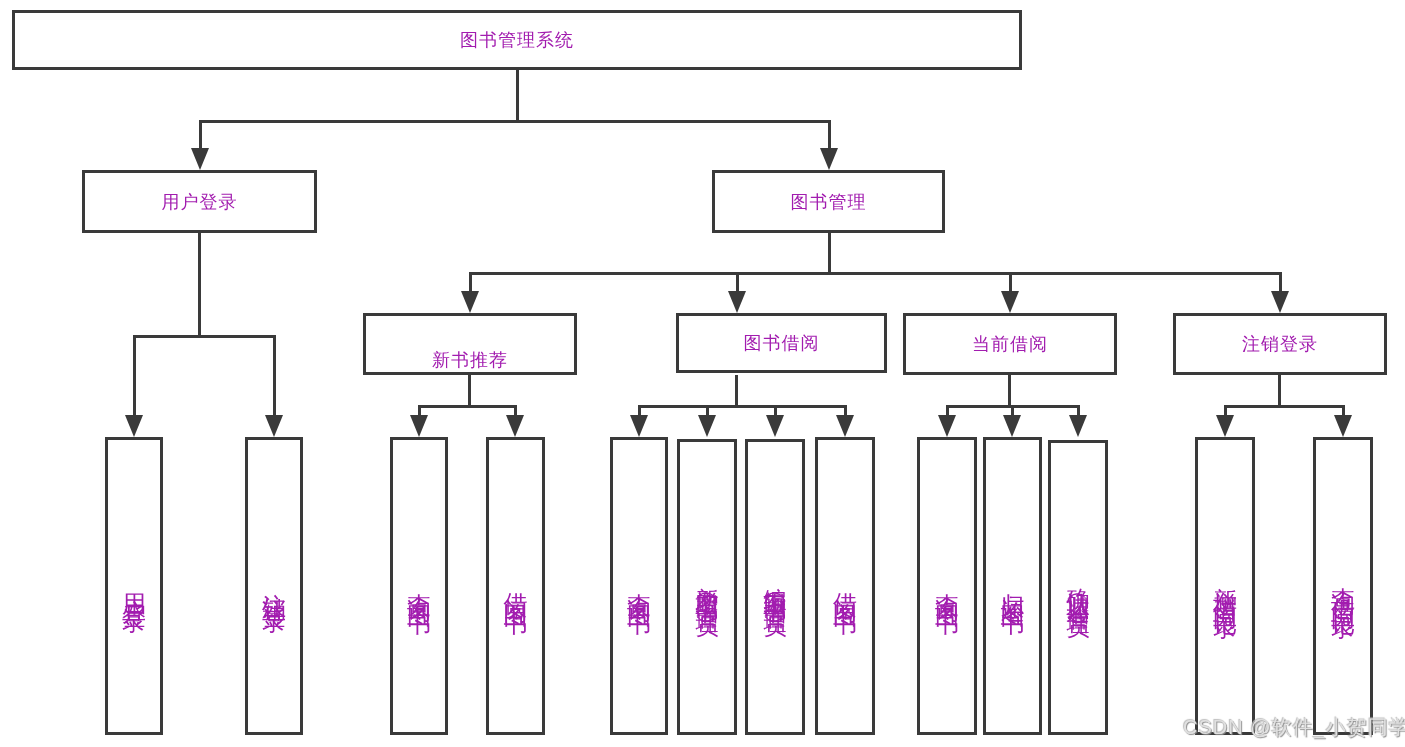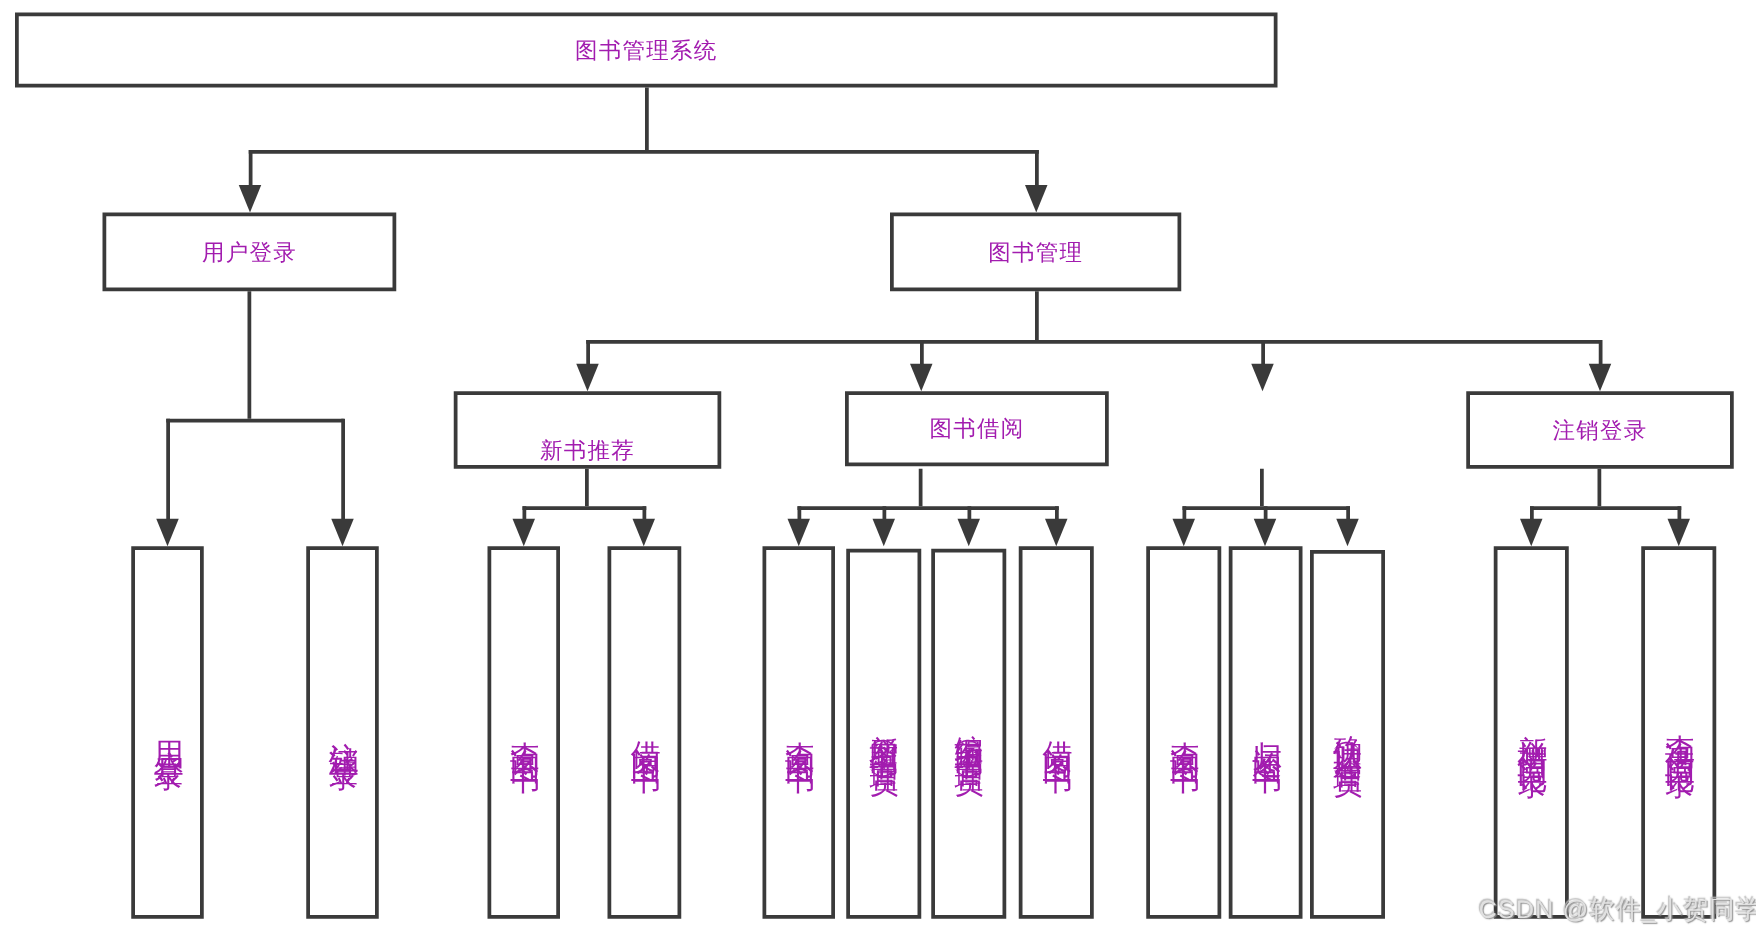--- a/index.html
+++ b/index.html
@@ -106,20 +106,23 @@
   <div class="arrow" style="left:1001px; top:291px;"></div>
   <div class="vline" style="left:1279px; top:272px; height:21px;"></div>
   <div class="arrow" style="left:1271px; top:291px;"></div>
 
   <div class="box" style="left:363px; top:313px; width:214px; height:62px;align-items:flex-end;">
     <span>新书推荐</span>
   </div>
   <div class="box" style="left:632px; top:313px; width:211px; height:60px;margin-left:44px;">
     <span>图书借阅</span>
   </div>
+  <div class="box" style="left:903px; top:313px; width:214px; height:62px;">
+    <span>当前借阅</span>
+  </div>
   <div class="box" style="left:1173px; top:313px; width:214px; height:62px;">
     <span>注销登录</span>
   </div>
 
   <div class="vline" style="left:468px; top:375px; height:30px;"></div>
   <div class="hline" style="left:418px; top:405px; width:99px;"></div>
   <div class="vline" style="left:418px; top:405px; height:12px;"></div>
   <div class="arrow" style="left:410px; top:415px;"></div>
   <div class="vline" style="left:514px; top:405px; height:12px;"></div>
   <div class="arrow" style="left:506px; top:415px;"></div>

